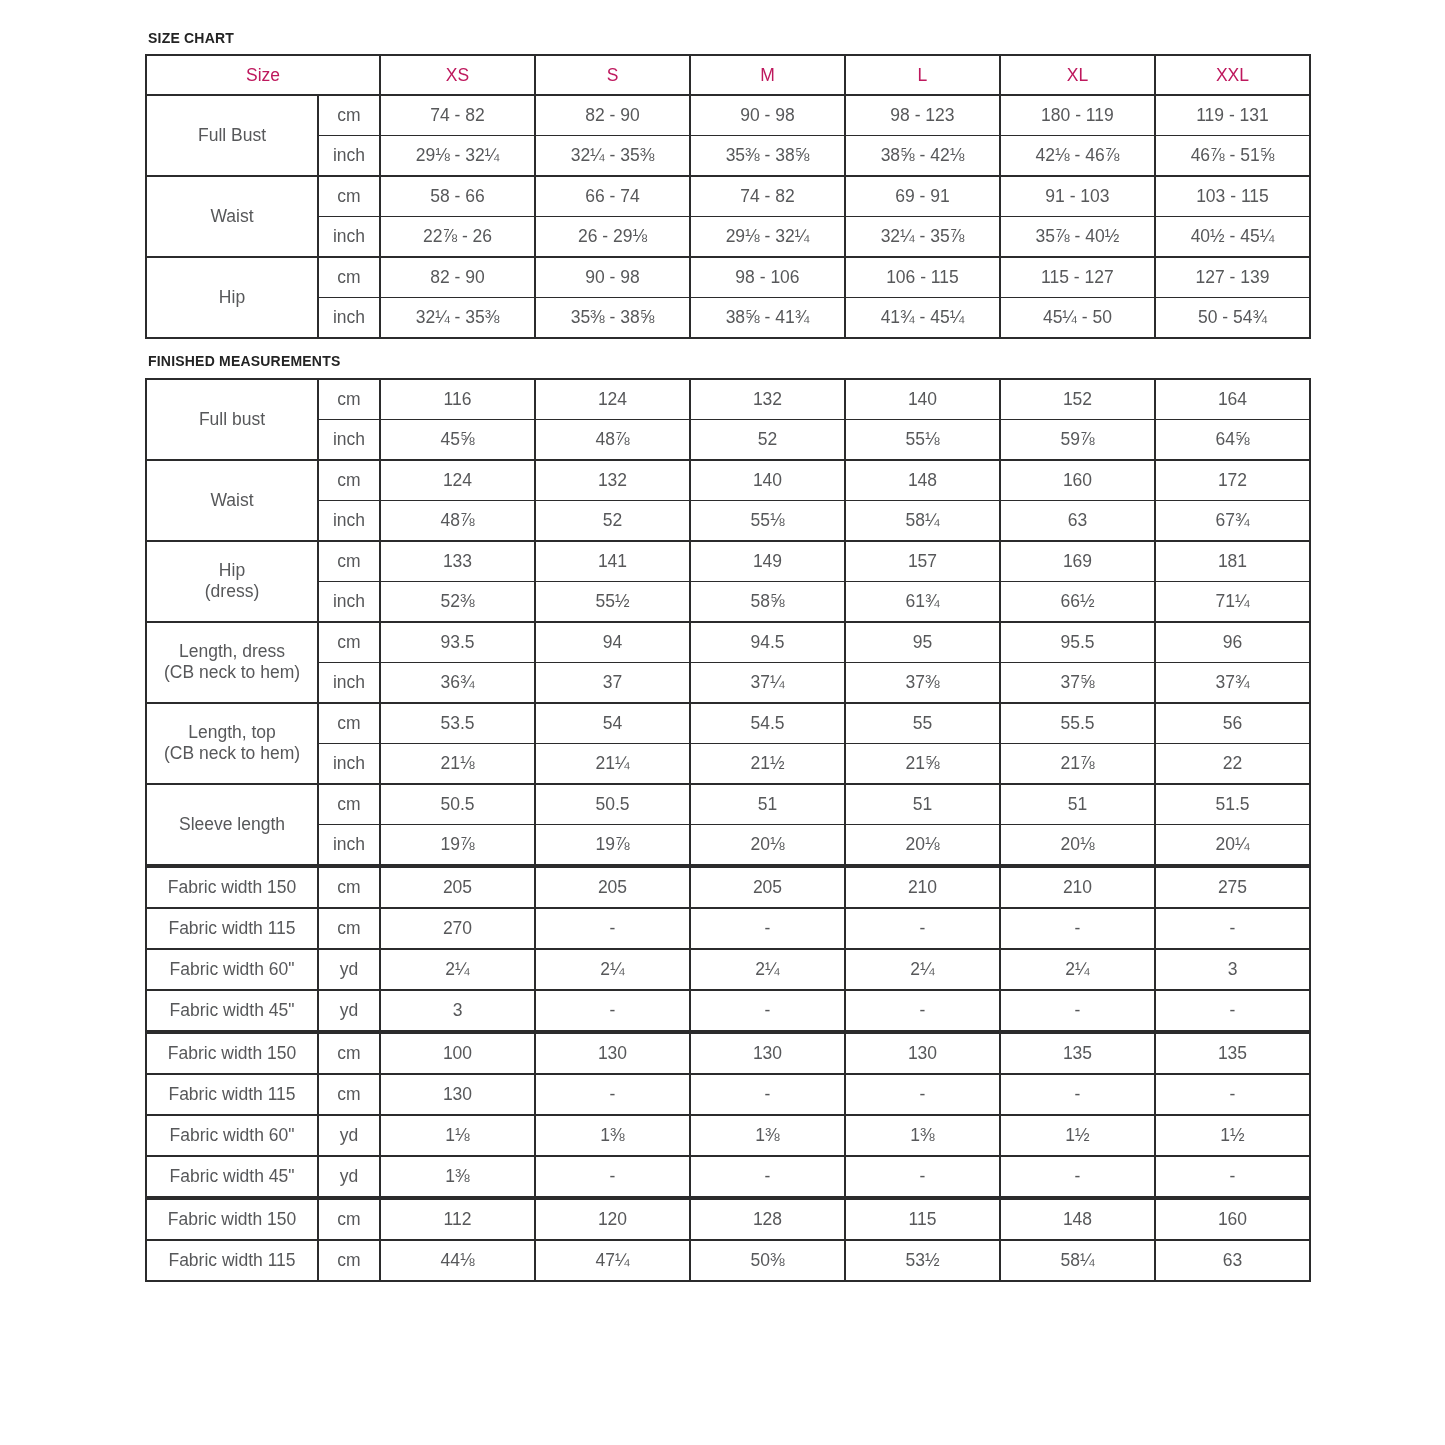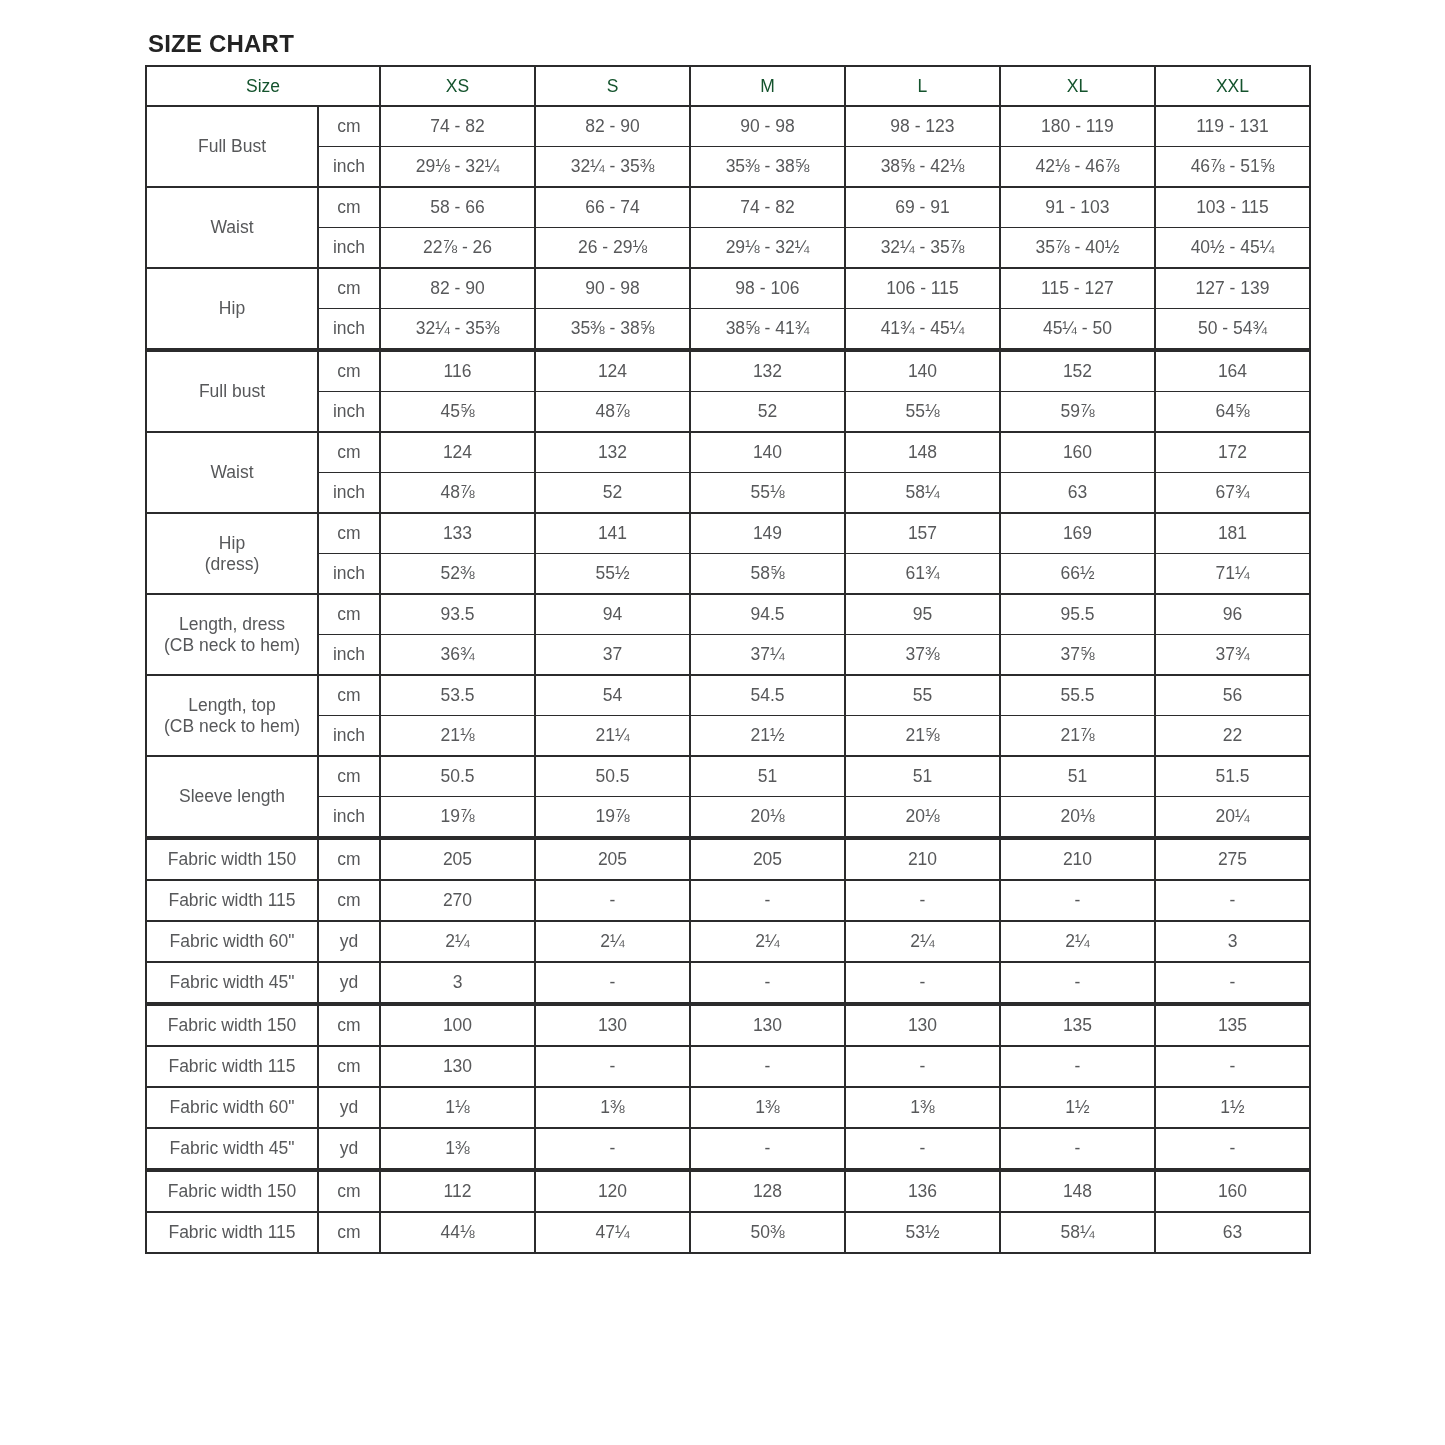--- a/index.html
+++ b/index.html
@@ -12,21 +12,21 @@
     font-family: "Liberation Sans", "DejaVu Sans", sans-serif;
   }
   .doc {
     position: absolute;
     left: 145px;
     top: 31px;
     width: 1166px;
   }
   section { display: block; }
   h2 {
-    font-size: 24px;
+    font-size: 14px;
     font-weight: 700;
     color: #232323;
     letter-spacing: 0.2px;
     margin: 0 0 8px 3px;
     line-height: 1.1;
   }
   section + section h2 { margin-top: 15px; }
   table {
     border-collapse: collapse;
     width: 100%;
@@ -39,21 +39,21 @@
     text-align: center;
     vertical-align: middle;
     padding: 0 4px;
     overflow: hidden;
   }
   tr.group-start th, tr.group-start td, thead th { border-top-width: 2px; }
   thead th {
     height: 38px;
     font-weight: 400;
     font-size: 17.5px;
-    color: #14532d;
+    color: #be185d;
     margin-top: 31px;
   }
   tbody td { height: 39px; }
   .label, .unit, .val {
     font-weight: 400;
     font-size: 17.5px;
     color: #57585a;
     line-height: 1.22;
     white-space: pre-line;
   }
@@ -141,20 +141,21 @@
             <td class="val">35⅜ - 38⅝</td>
             <td class="val">38⅝ - 41¾</td>
             <td class="val">41¾ - 45¼</td>
             <td class="val">45¼ - 50</td>
             <td class="val">50 - 54¾</td>
           </tr>
         </tbody>
       </table>
     </section>
     <section>
+      <h2>FINISHED MEASUREMENTS</h2>
       <table>
         <colgroup>
           <col style="width: 172px;">
           <col style="width: 62px;">
           <col>
           <col>
           <col>
           <col>
           <col>
           <col>
@@ -404,21 +405,21 @@
           <col>
           <col>
         </colgroup>
         <tbody>
           <tr class="group-start">
             <td class="label" rowspan="1">Fabric width 150</td>
             <td class="unit">cm</td>
             <td class="val">112</td>
             <td class="val">120</td>
             <td class="val">128</td>
-            <td class="val">136</td>
+            <td class="val">115</td>
             <td class="val">148</td>
             <td class="val">160</td>
           </tr>
           <tr class="group-start">
             <td class="label" rowspan="1">Fabric width 115</td>
             <td class="unit">cm</td>
             <td class="val">44⅛</td>
             <td class="val">47¼</td>
             <td class="val">50⅜</td>
             <td class="val">53½</td>

